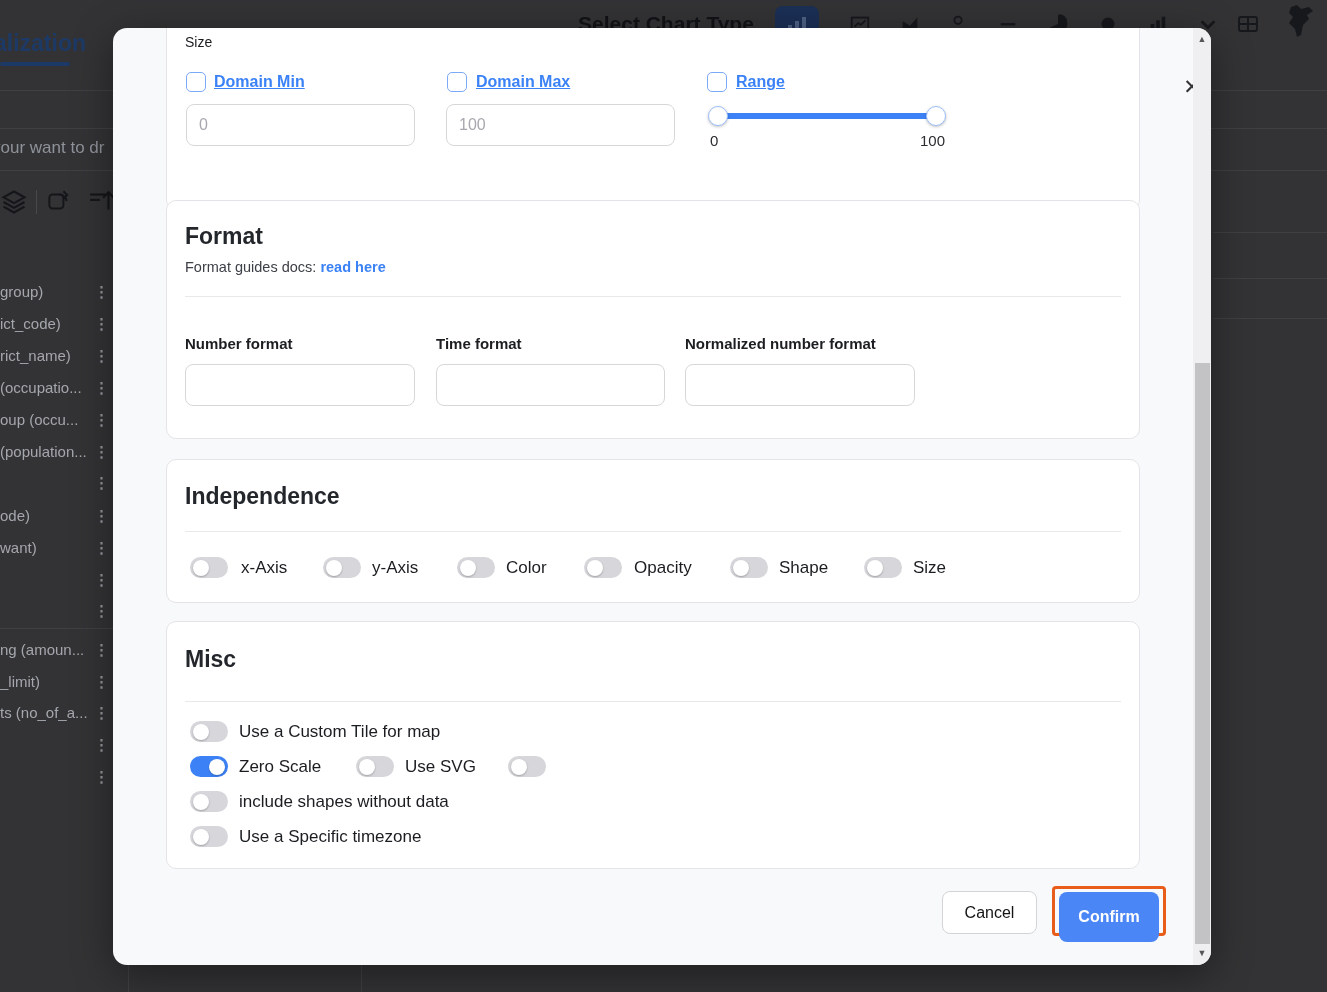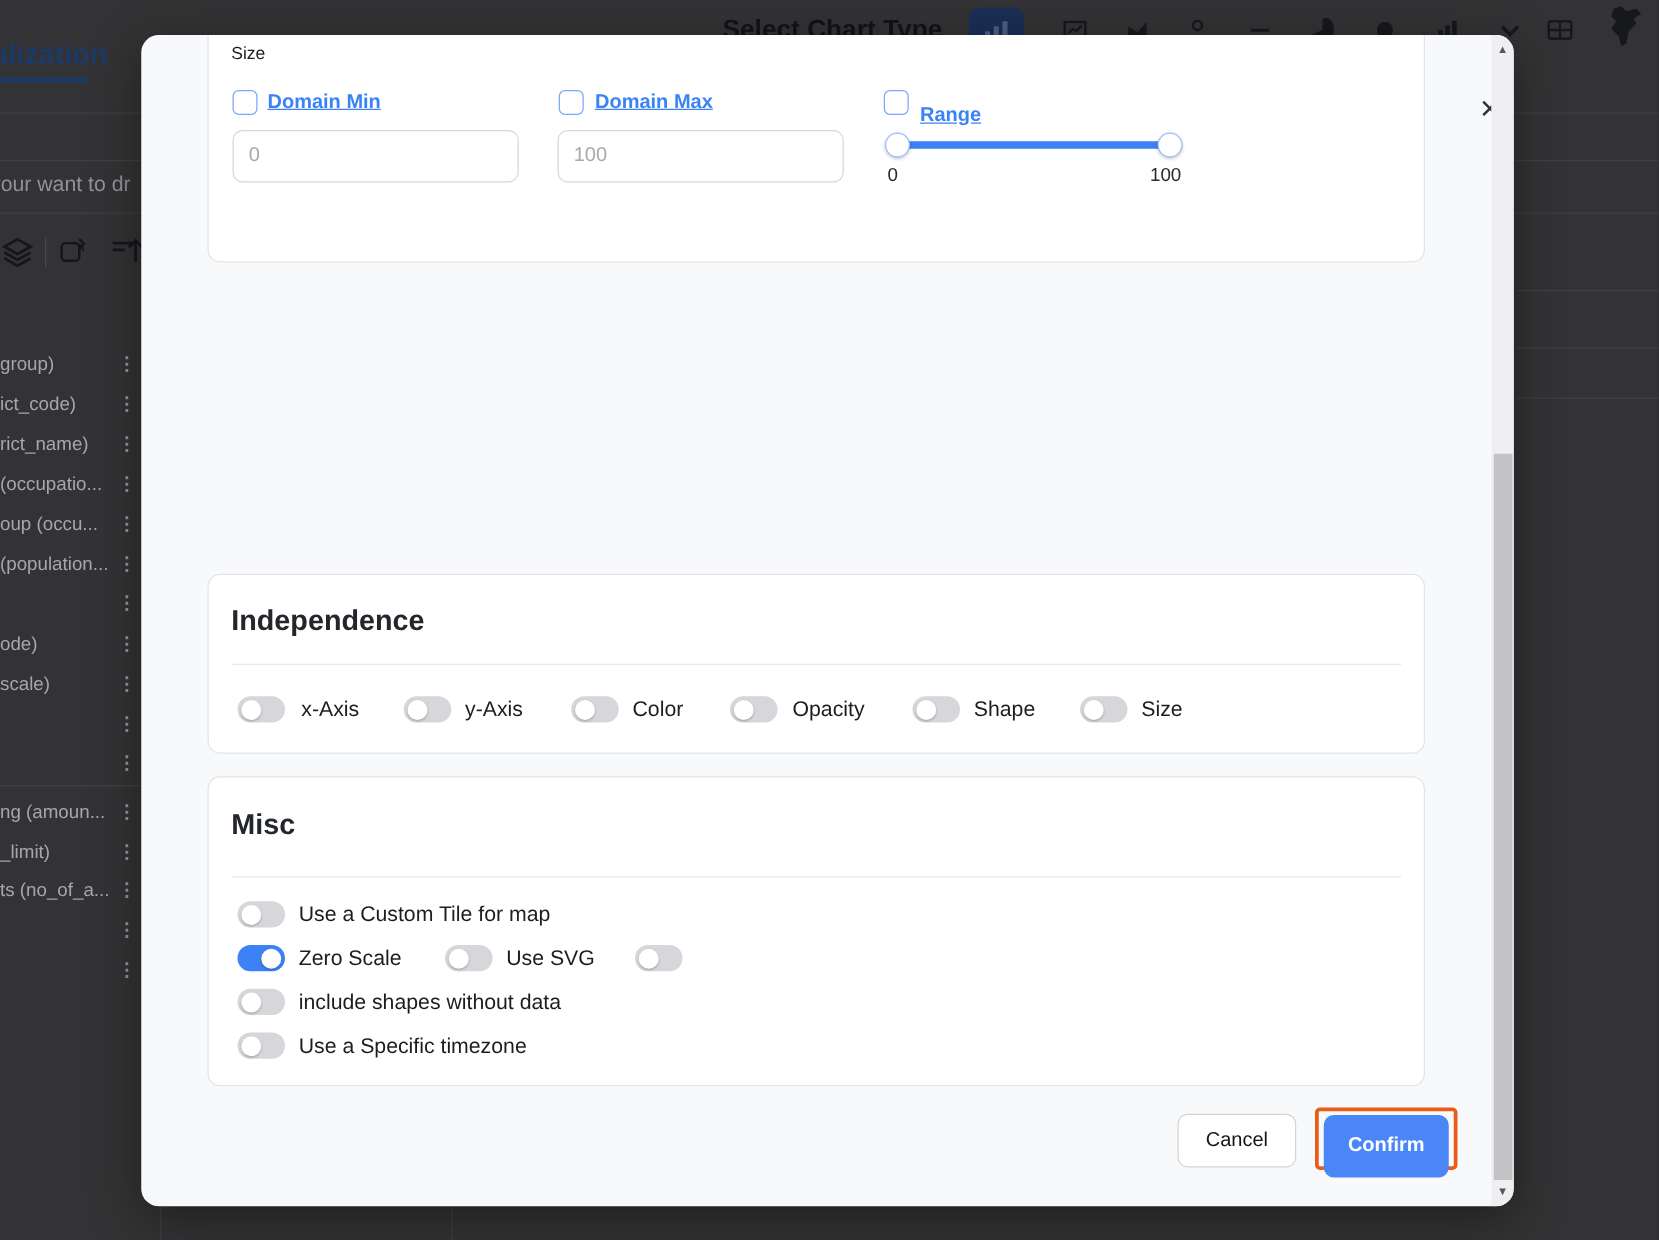--- a/index.html
+++ b/index.html
@@ -183,21 +183,21 @@
       <div class="fld-menu" style="top:347px;">⋮</div>
       <div class="fld-label" style="top:379px;">(occupatio...</div>
       <div class="fld-menu" style="top:379px;">⋮</div>
       <div class="fld-label" style="top:411px;text-align:center;">oup (occu...</div>
       <div class="fld-menu" style="top:411px;">⋮</div>
       <div class="fld-label" style="top:443px;">(population...</div>
       <div class="fld-menu" style="top:443px;">⋮</div>
       <div class="fld-menu" style="top:474px;">⋮</div>
       <div class="fld-label" style="top:507px;">ode)</div>
       <div class="fld-menu" style="top:507px;">⋮</div>
-      <div class="fld-label" style="top:539px;">scale)</div>
+      <div class="fld-label" style="top:539px;">want)</div>
       <div class="fld-menu" style="top:539px;">⋮</div>
       <div class="fld-menu" style="top:571px;">⋮</div>
       <div class="fld-menu" style="top:602px;">⋮</div>
       <div class="bg-line" style="left:0;top:628px;width:128px;height:1px;"></div>
       <div class="fld-label" style="top:641px;">ng (amoun...</div>
       <div class="fld-menu" style="top:641px;">⋮</div>
       <div class="fld-label" style="top:673px;">_limit)</div>
       <div class="fld-menu" style="top:673px;">⋮</div>
       <div class="fld-label" style="top:704px;">ts (no_of_a...</div>
       <div class="fld-menu" style="top:704px;">⋮</div>
@@ -213,30 +213,44 @@
 
       <span class="cbx" style="left:19px;top:73px;"></span>
       <div class="cbx-label" style="left:47px;top:73px;">Domain Min</div>
       <input class="txt" style="left: 19px; top: 105px; width: 229px;" placeholder="0">
 
       <span class="cbx" style="left:280px;top:73px;"></span>
       <div class="cbx-label" style="left:309px;top:73px;">Domain Max</div>
       <input class="txt" style="left: 279px; top: 105px; width: 229px;" placeholder="100">
 
       <span class="cbx" style="left:540px;top:73px;"></span>
-      <div class="cbx-label" style="left:569px;top:84px;">Range</div>
+      <div class="cbx-label" style="left:569px;top:73px;">Range</div>
       <div>
         <div class="slider-track" style="left:549px;top:114px;width:222px;"></div>
         <div class="knob" style="left:541px;top:107px;"></div>
         <div class="knob" style="left:759px;top:107px;"></div>
         <div class="range-lab" style="left:543px;top:133px;">0</div>
         <div class="range-lab" style="left:753px;top:133px;">100</div>
       </div>
     </div>
 
+    <div class="card" style="top:172px;height:237px;">
+      <div class="sec-title" style="top:22px;">Format</div>
+      <div class="docs" style="top:58px;">
+        <span>Format guides docs: </span><a>read here</a>
+      </div>
+      <div class="divider" style="top:95px;"></div>
+
+      <div class="field-label" style="left:18px;top:134px;">Number format</div>
+      <input class="txt" style="left: 18px; top: 163px; width: 230px;">
+      <div class="field-label" style="left:269px;top:134px;">Time format</div>
+      <input class="txt" style="left: 269px; top: 163px; width: 229px;">
+      <div class="field-label" style="left:518px;top:134px;">Normalized number format</div>
+      <input class="txt" style="left: 518px; top: 163px; width: 230px;">
+    </div>
 
     <div class="card" style="top:431px;height:142px;">
       <div class="sec-title" style="top:23px;">Independence</div>
       <div class="divider" style="top:71px;"></div>
 
       <span class="toggle" style="left:23px;top:97px;"></span>
       <div class="tog-label med" style="left:74px;top:97px;">x-Axis</div>
       <span class="toggle" style="left:156px;top:97px;"></span>
       <div class="tog-label med" style="left:205px;top:97px;">y-Axis</div>
       <span class="toggle" style="left:290px;top:97px;"></span>

